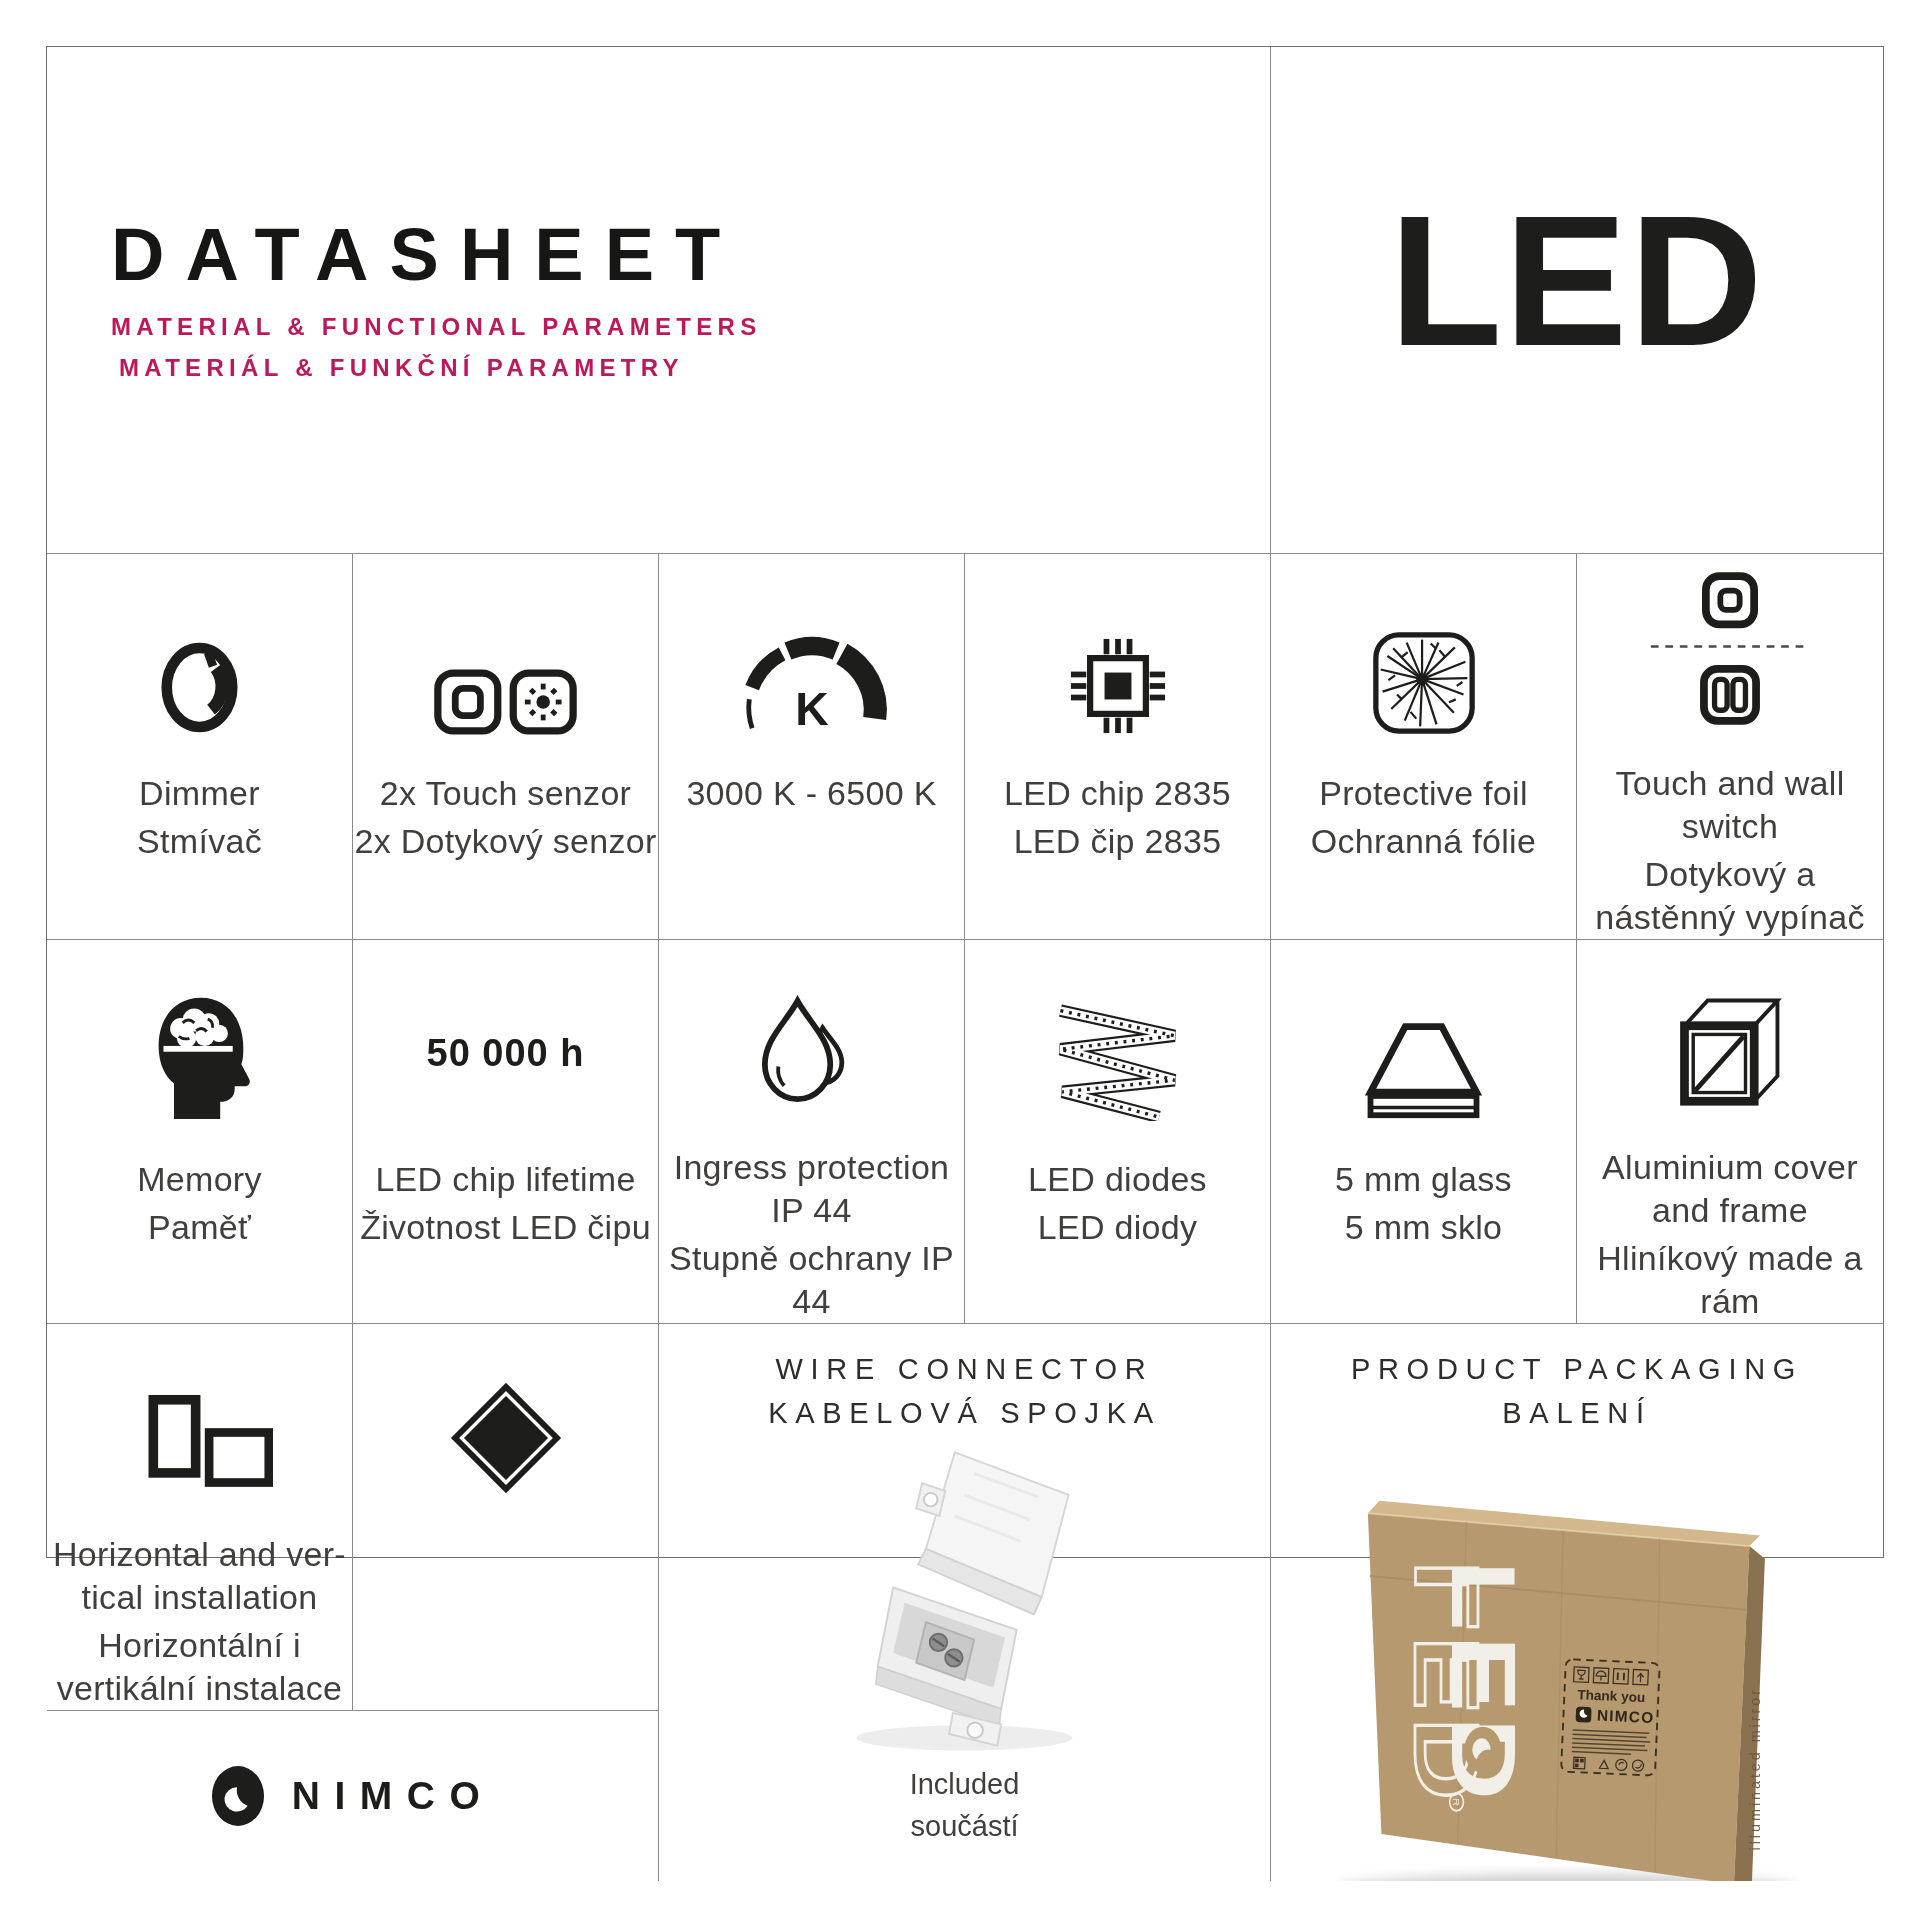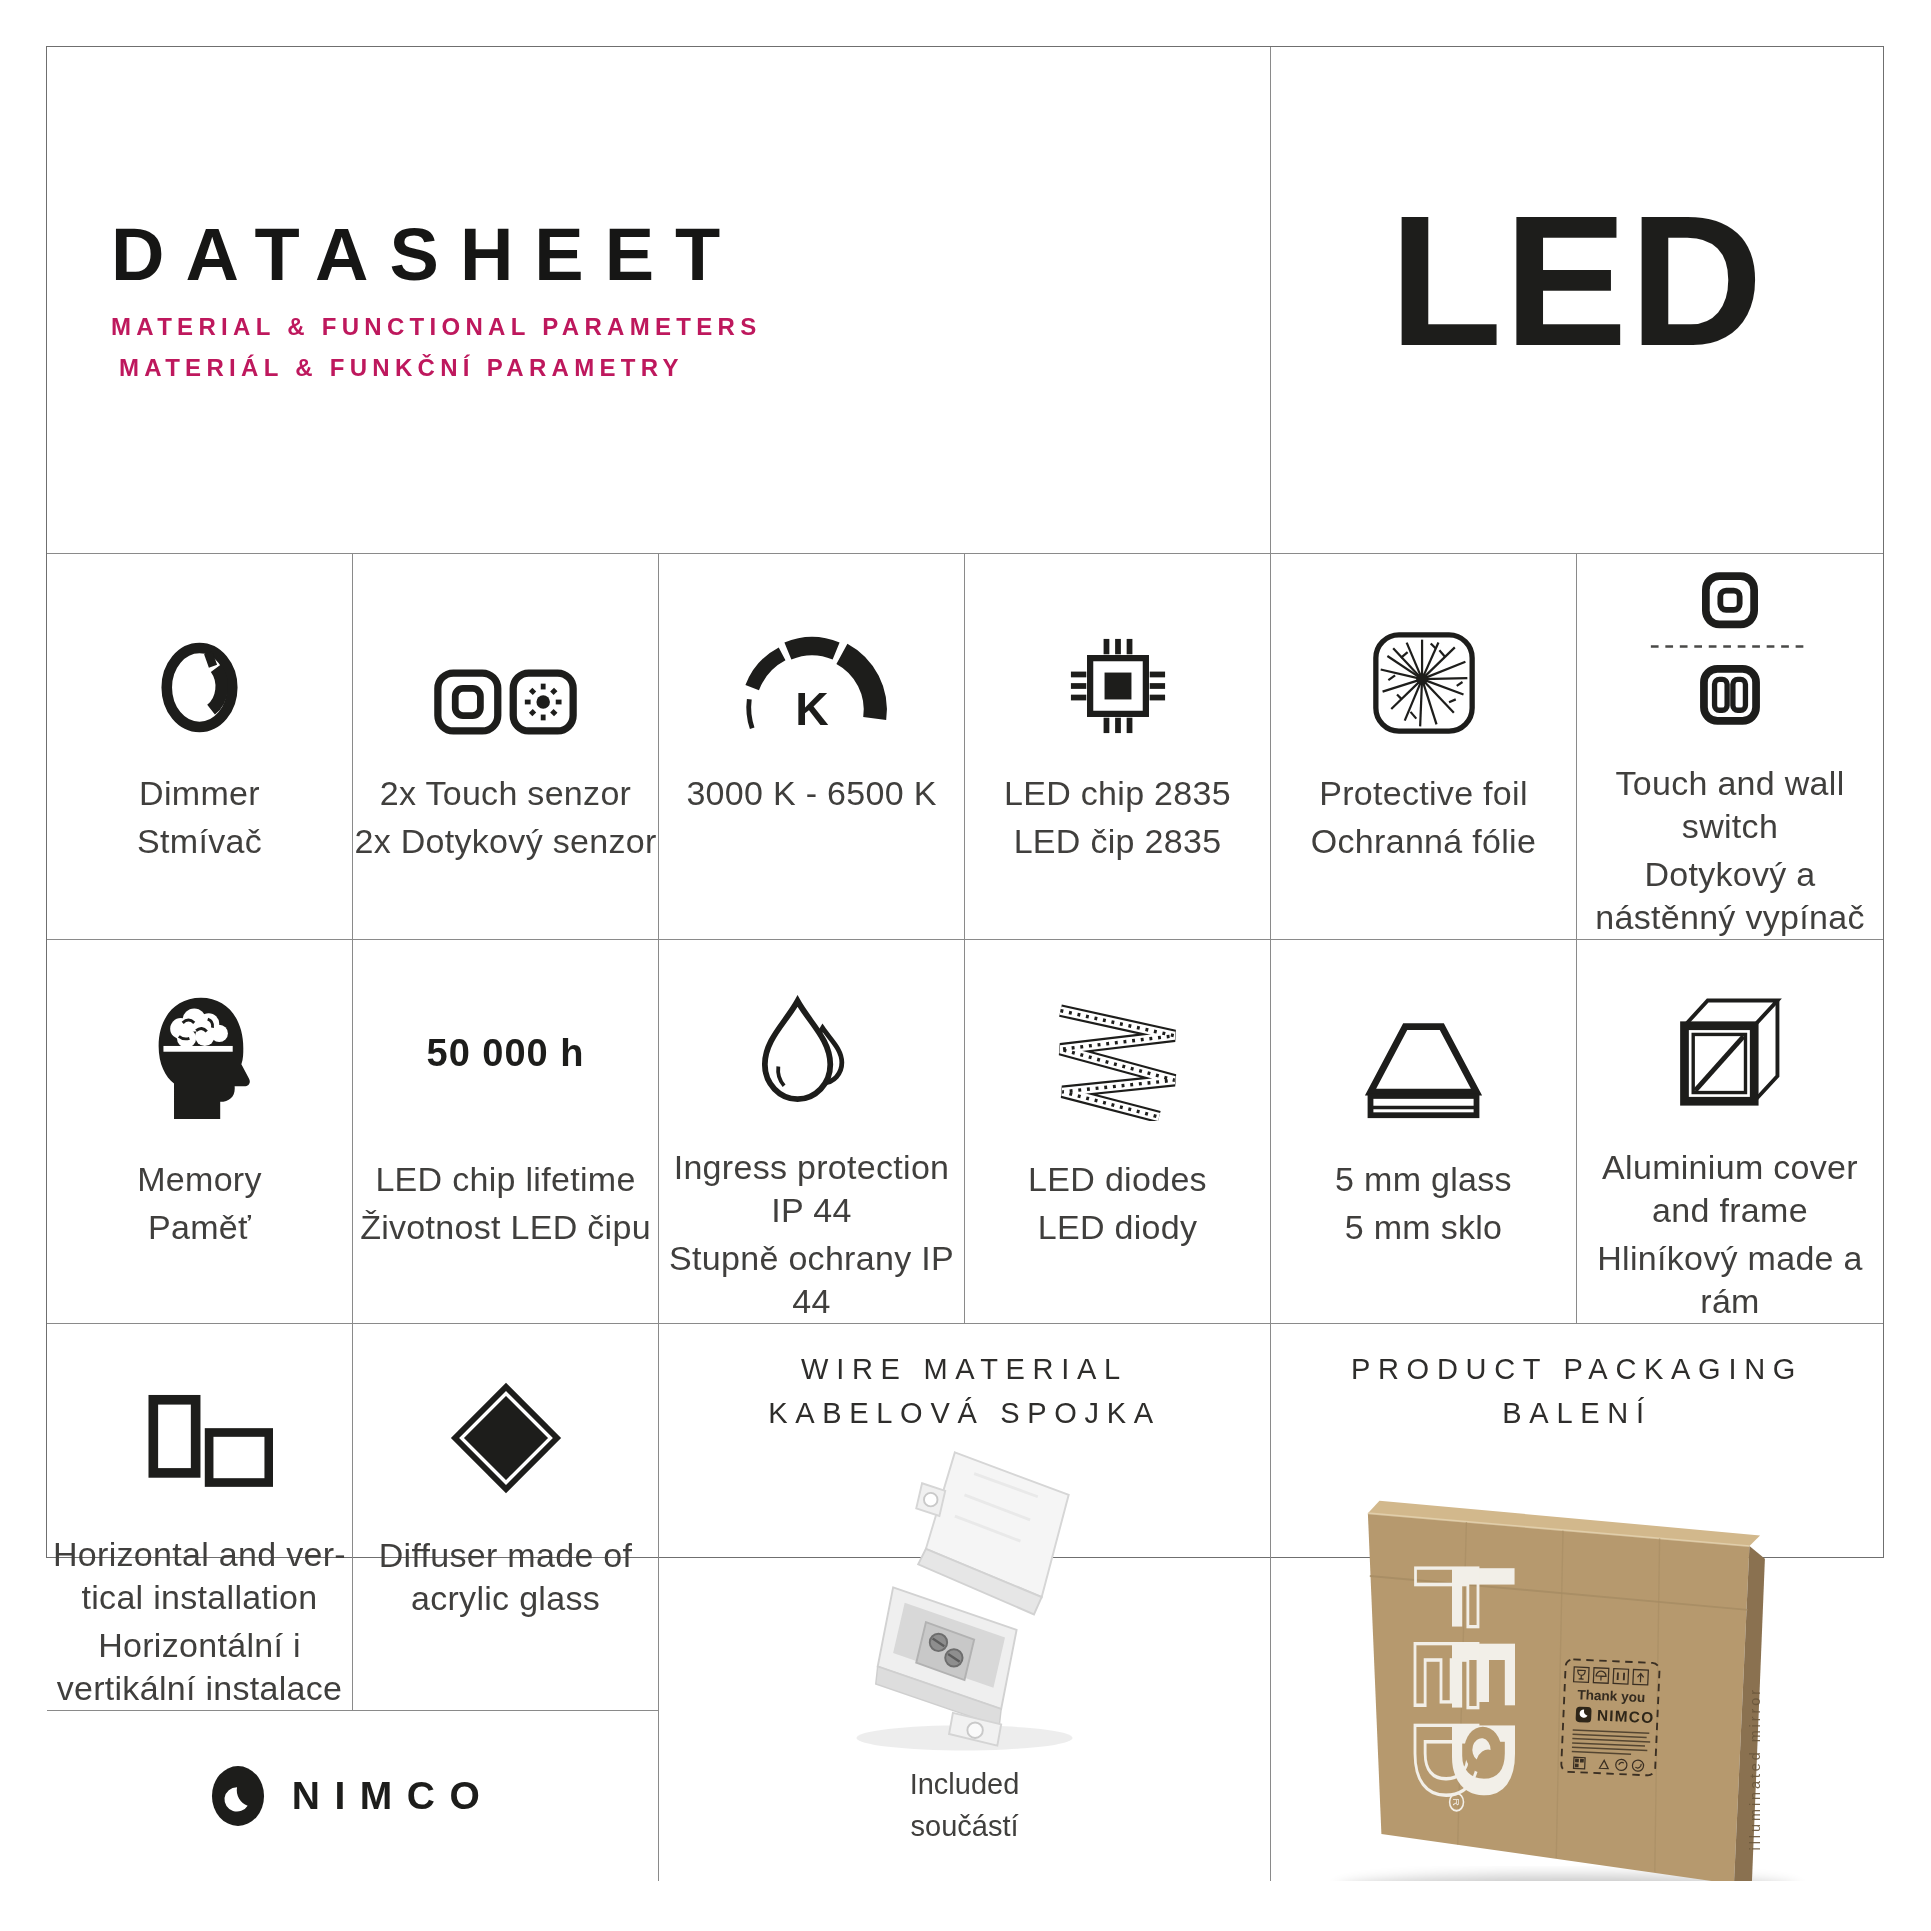--- a/index.html
+++ b/index.html
@@ -324,27 +324,25 @@
     </div>
 
     <div class="cell br bb row3">
       <div class="icon-box">
         <svg width="118" height="118" viewBox="0 0 122 122">
           <polygon points="61,4 118,61 61,118 4,61" fill="#1d1d1b"></polygon>
           <polygon points="61,15 107,61 61,107 15,61" fill="none" stroke="#ffffff" stroke-width="3.5"></polygon>
         </svg>
       </div>
       <div class="labels">
-        <div class="lab-en multiline">Diffuser made of
-acrylic glass</div>
       </div>
     </div>
 
     <div class="cell wire-cell br" style="grid-area:4/3/6/5;">
-      <div class="cell-title">WIRE MATERIAL
+      <div class="cell-title">WIRE CONNECTOR
 KABELOVÁ SPOJKA</div>
       <div class="photo-box">
         <svg width="319" height="328" viewBox="0 0 320 340">
           <ellipse cx="160" cy="314" rx="112" ry="13" fill="#000000" opacity="0.07"></ellipse>
 
           <polygon points="150,18 268,62 240,168 120,118" fill="#f5f5f5" stroke="#d6d6d6" stroke-width="2"></polygon>
           <polygon points="120,118 240,168 232,186 112,134" fill="#e6e6e6" stroke="#d2d2d2" stroke-width="2"></polygon>
           <path d="M170 40 L236 64 M160 62 L228 88 M150 84 L218 110" stroke="#e9e9e9" stroke-width="3" fill="none"></path>
 
           <polygon points="116,50 140,58 134,84 110,76" fill="#f0f0f0" stroke="#d6d6d6" stroke-width="2"></polygon>

